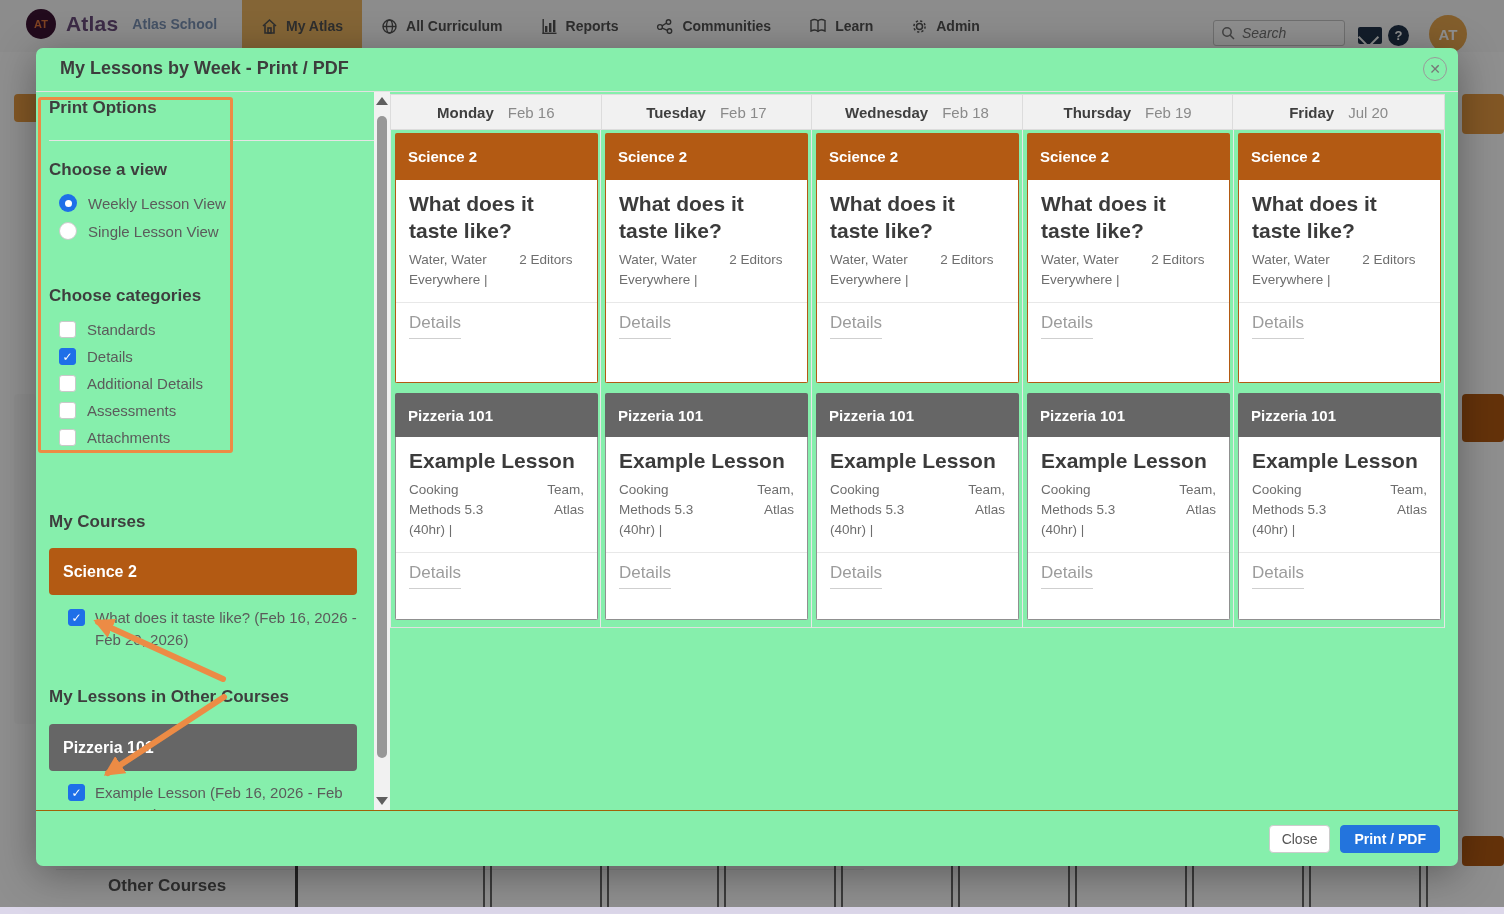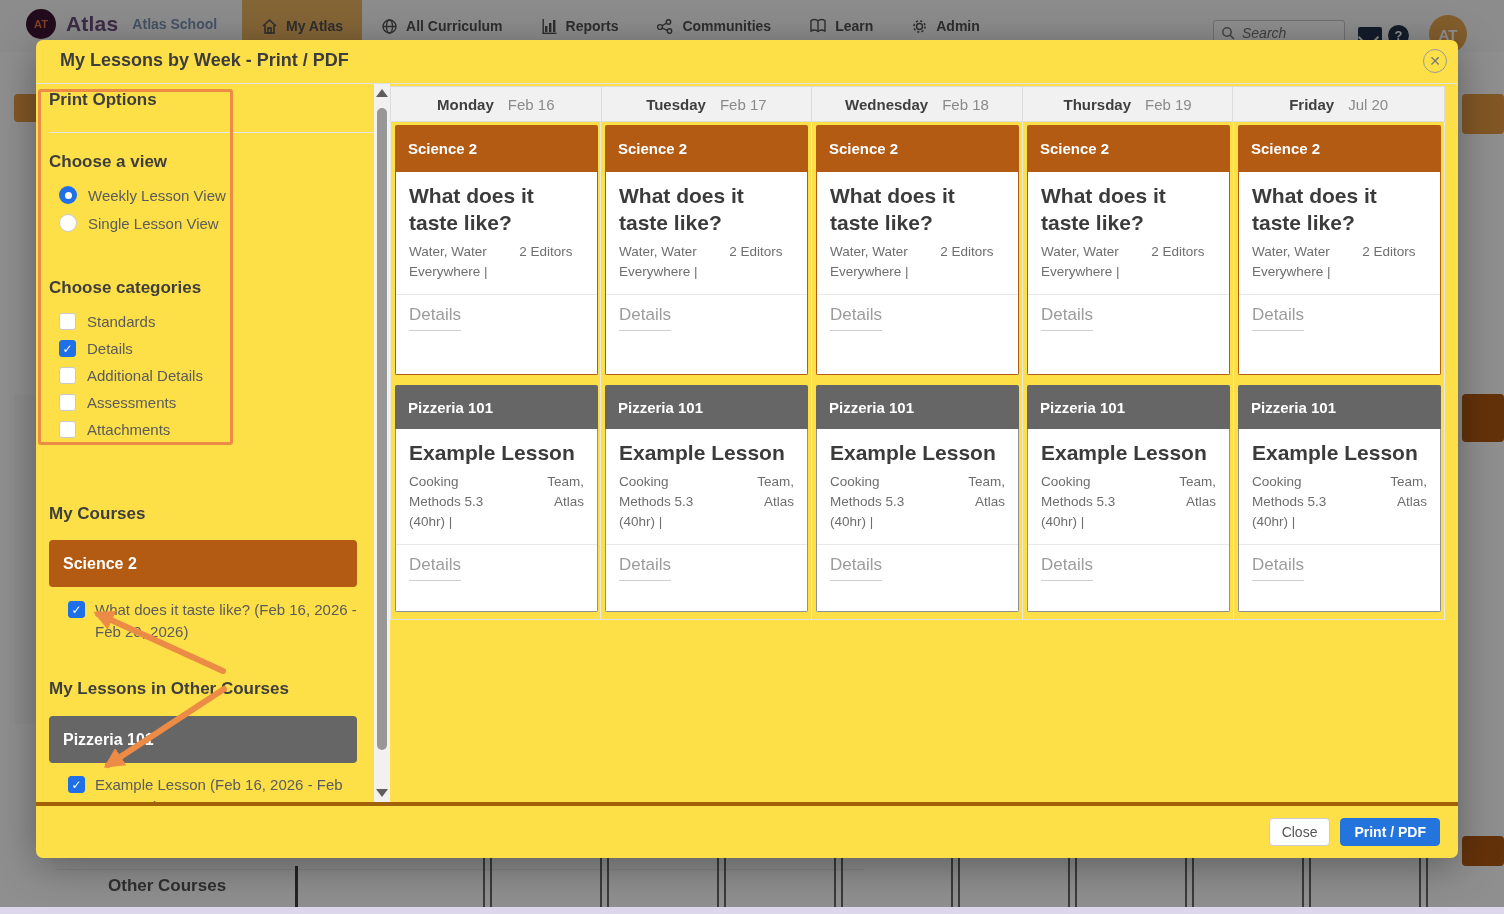--- a/index.html
+++ b/index.html
@@ -34,28 +34,28 @@
   .bg-sliver { position:absolute; border-radius:4px; }
   .bg-bottom-line { position:absolute; left:56px; top:869px; width:808px; height:1px; background:#EFEFEF; }
   .bg-other-courses { position:absolute; left:108px; top:876px; font-size:17px; font-weight:bold; color:#555; }
   .bg-vline { position:absolute; top:858px; height:49px; width:2px; background:#6A6A6A; }
   .bg-vline.strong { left:295px; top:866px; width:3px; background:#3F3F3F; }
 
   .overlay { position:absolute; inset:0; background:rgba(0,0,0,0.44); z-index:10; }
   .bottom-strip { position:absolute; left:0; top:907px; width:1504px; height:7px; background:#DCD7EA; z-index:12; }
 
   
-  .modal { position:absolute; left:36px; top:40px; width:1422px; height:818px; background:#fde047; border-radius:7px;
+  .modal { position:absolute; left:36px; top:48px; width:1422px; height:818px; background:#86efac; border-radius:7px;
     box-shadow:0 8px 40px rgba(0,0,0,.35); z-index:20; display:flex; flex-direction:column; }
   .modal-header { position:relative; height:44px; border-bottom:1px solid #E2E2E2; flex:none; }
   .modal-title { position:absolute; left:24px; top:10px; font-size:18px; font-weight:bold; color:#3D3D3D; }
   .modal-close { position:absolute; right:11px; top:9px; width:24px; height:24px; border:1.5px solid #9A9A9A; border-radius:50%;
     color:#777; font-size:14px; display:flex; align-items:center; justify-content:center; cursor:pointer; }
   .modal-body { position:relative; height:718px; flex:none; }
-  .modal-footer { height:56px; border-top:4px solid #a16207; display:flex; align-items:center; justify-content:flex-end; gap:10px; padding-right:18px; flex:none; }
+  .modal-footer { height:56px; border-top:1px solid #a16207; display:flex; align-items:center; justify-content:flex-end; gap:10px; padding-right:18px; flex:none; }
   .btn-close { height:28px; padding:0 12px; background:#fff; border:1px solid #CCC; border-radius:4px; font-size:14px; color:#555; font-family:inherit; }
   .btn-print { height:28px; padding:0 13px; background:#2374DD; border:1px solid #2374DD; border-radius:4px; font-size:14px; font-weight:bold; color:#fff; font-family:inherit; }
 
   
   .sidebar { position:absolute; left:0; top:0; width:339px; height:718px; overflow:hidden; }
   .annotation-box { position:absolute; left:2px; top:5px; width:195px; height:356px; border:3px solid #EC8B45; border-radius:3px; z-index:5; pointer-events:none; }
   .side-heading { position:absolute; left:13px; font-size:17px; font-weight:bold; color:#3E3E3E;text-align:center; }
   .side-divider { position:absolute; left:13px; width:326px; height:1px; background:#E5E5E5; }
   .opt-row { position:absolute; left:14px; display:flex; align-items:center; gap:11px; font-size:15px; color:#5B5B5B;padding-left:9px; }
   .radio { width:18px; height:18px; border-radius:50%; border:1px solid #CBCBCB; background:#fff; flex:none; position:relative; }

